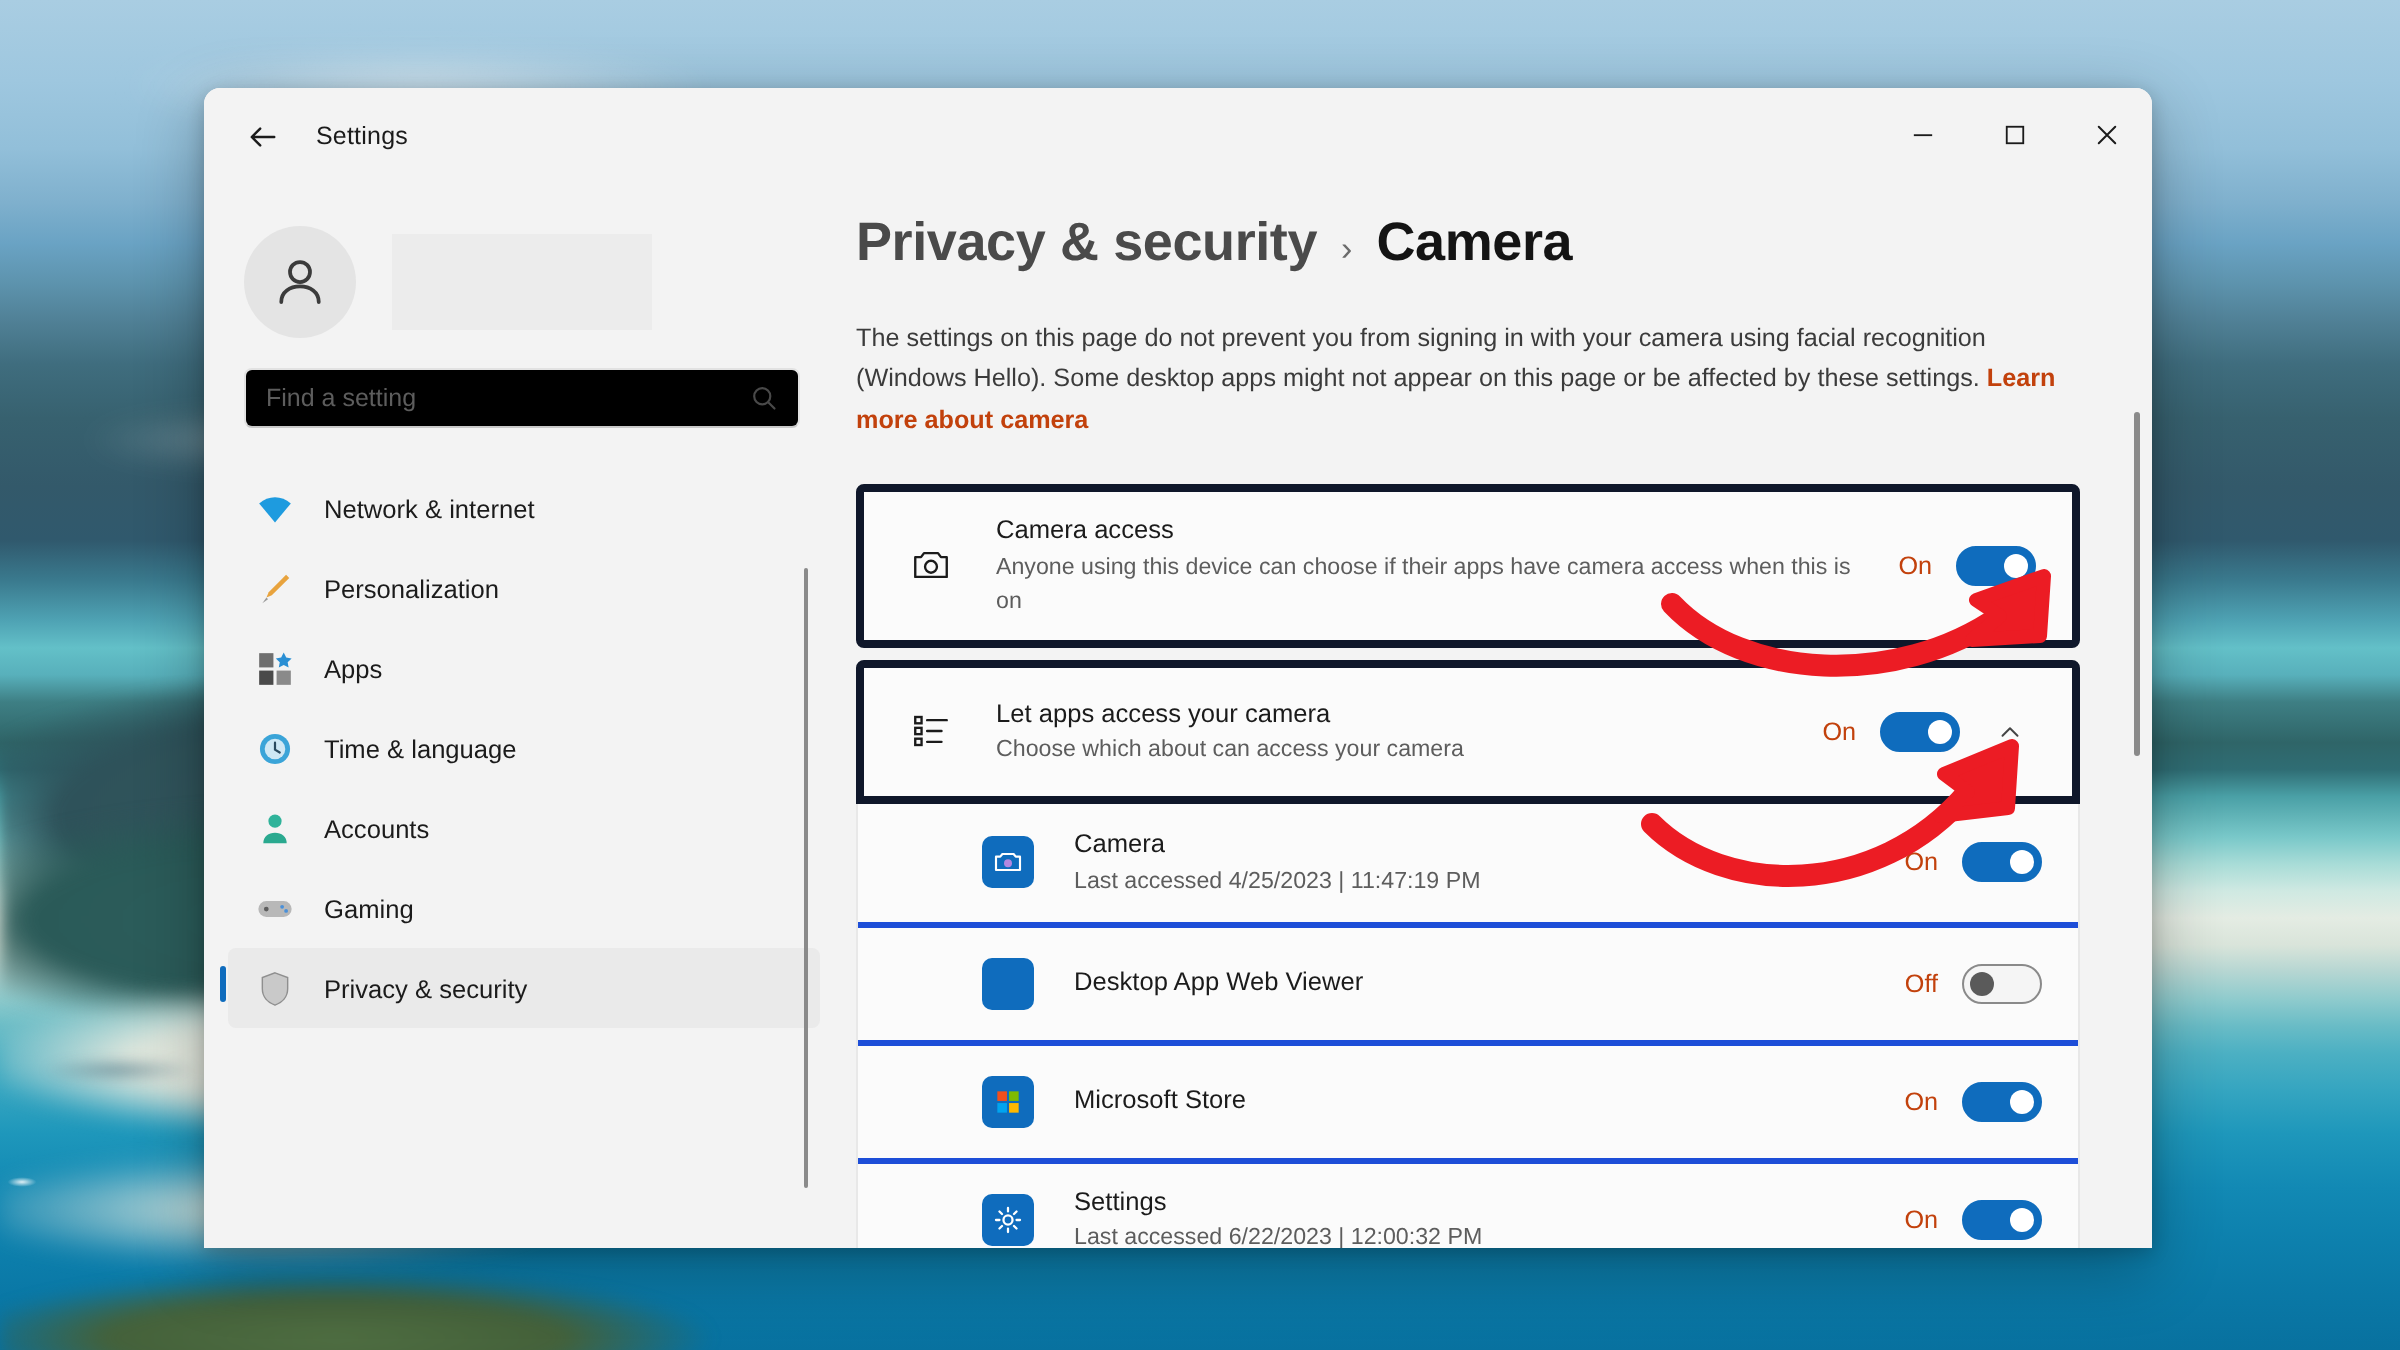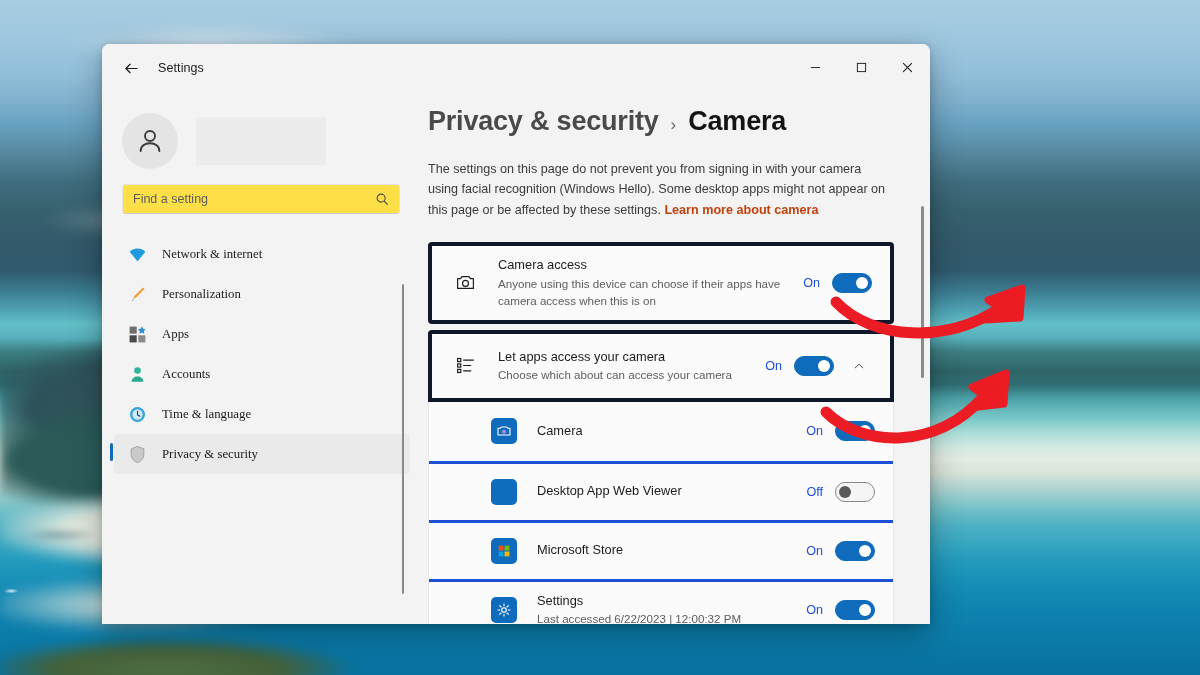--- a/index.html
+++ b/index.html
@@ -73,21 +73,21 @@
     background: radial-gradient(ellipse 50px 8px at 50% 50%, rgba(20,70,95,.45) 0%, rgba(20,70,95,0) 78%);
     filter: blur(3px);
   }
   .boat {
     top: 587px; left: 1160px; width: 22px; height: 8px;
     background: radial-gradient(ellipse 9px 3px at 50% 50%, rgba(255,255,255,.85) 0%, rgba(255,255,255,0) 80%);
   }
 
   
   #settings-window {
-    position: absolute; left: 102px; top: 44px; width: 828px; height: 580px;
+    position: absolute; left: 102px; top: 44px; width: 974px; height: 580px;
     background: #f3f3f3;
     border-radius: 8px 8px 0 0;
     box-shadow: 0 10px 34px rgba(0,0,0,.30), 0 2px 9px rgba(0,0,0,.18);
     overflow: hidden;
     display: flex; flex-direction: column;
   }
 
   
   .titlebar {
     height: 48px; flex: 0 0 48px; display: flex; align-items: center;
@@ -123,32 +123,32 @@
   .avatar {
     width: 56px; height: 56px; border-radius: 50%; background: #e4e4e4;
     display: flex; align-items: center; justify-content: center; color: #3b3b3b;
   }
   .avatar svg { width: 30px; height: 30px; }
   .profile-name-redact {
     width: 130px; height: 48px; background: #ececec; margin-left: 18px;
   }
   .search-wrap { padding: 8px 20px 10px 20px; }
   .search-box {
-    height: 30px; background: #fde047; border: 1px solid #e2e2e2;
+    height: 30px; background: #000000; border: 1px solid #e2e2e2;
     border-bottom-color: #c9c9c9; border-radius: 4px;
     display: flex; align-items: center; padding: 0 10px;
   }
   .search-box .ph {
     flex: 1; font-size: 12.5px; color: #5d5d5d;
   }
   .search-box .mag { width: 14px; height: 14px; color: #494949; display: flex; }
   .search-box .mag svg { width: 14px; height: 14px; }
 
   .nav {
-    flex: 1; overflow: hidden; position: relative; padding-left: 6px; font-family: Liberation Serif, serif;
+    flex: 1; overflow: hidden; position: relative; padding-left: 6px;
   }
   .nav-clip { position: absolute; left: 6px; right: 0; top: 0; bottom: 0; overflow: hidden; }
   .nav-inner { position: absolute; left: 0; right: 0; top: -30px; }
   .nav-item {
     height: 40px; display: flex; align-items: center; border-radius: 4px;
     margin: 0 10px 0 6px; padding-left: 12px; position: relative;
   }
   .nav-item.selected { background: #eaeaea; }
   .nav-item.selected::before {
     content: ""; position: absolute; left: -4px; top: 9px;
@@ -199,21 +199,21 @@
   .row-lead svg { width: 21px; height: 21px; }
   .app-tile {
     width: 26px; height: 26px; border-radius: 5px; background: #0f6cbd;
     display: flex; align-items: center; justify-content: center; color: #fff;
   }
   .app-tile svg { width: 16px; height: 16px; }
   .row-text { flex: 1; min-width: 0; padding: 10px 0; }
   .row-title { font-size: 12.8px; color: #1b1b1b; line-height: 1.45; }
   .row-sub { font-size: 11.6px; color: #5d5d5d; line-height: 1.5; max-width: 430px; }
   .row-right { display: flex; align-items: center; gap: 12px; flex: 0 0 auto; }
-  .state-label { font-size: 12.6px; color: #1d4ed8; min-width: 20px; text-align: right; }
+  .state-label { font-size: 12.6px; color: #c2410c; min-width: 20px; text-align: right; }
 
   .toggle {
     width: 40px; height: 20px; border-radius: 10px; position: relative; flex: 0 0 40px;
   }
   .toggle.on { background: #0f6cbd; border: 1px solid #0f6cbd; }
   .toggle.on .knob {
     position: absolute; right: 3px; top: 3px; width: 12px; height: 12px;
     border-radius: 50%; background: #fff;
   }
   .toggle.off { background: #f5f5f5; border: 1px solid #8a8a8a; }
@@ -345,38 +345,49 @@
                       <rect x="13" y="13" width="9" height="9" fill="#8a8a8a"></rect>
                       <path d="M17.5 1.5l1.6 3.3 3.4.5-2.5 2.4.6 3.4-3.1-1.6-3.1 1.6.6-3.4L12.5 5.3l3.4-.5z" fill="#2a8fd4"></path>
                     </svg>
                 </span>
                 <span class="nav-label">Apps</span>
               </div>
 
               <div class="nav-item">
                 <span class="nav-icon">
                   <svg viewBox="0 0 24 24">
-                      <circle cx="12" cy="7" r="4.2" fill="#2fb39a"></circle>
-                      <path d="M4.6 21c0-4.1 3.3-6.6 7.4-6.6S19.4 16.9 19.4 21z" fill="#2aa98f"></path>
-                    </svg>
-                </span>
-                <span class="nav-label">Accounts</span>
-              </div>
-
-              <div class="nav-item">
-                <span class="nav-icon">
-                  <svg viewBox="0 0 24 24">
                       <circle cx="12" cy="12" r="9.5" fill="#3aa4d8"></circle>
                       <circle cx="12" cy="12" r="6.5" fill="#cfe8f4"></circle>
                       <path d="M12 8v4.4l3 1.8" fill="none" stroke="#2b4a5e" stroke-width="1.4" stroke-linecap="round"></path>
                     </svg>
                 </span>
                 <span class="nav-label">Time &amp; language</span>
               </div>
 
+              <div class="nav-item">
+                <span class="nav-icon">
+                  <svg viewBox="0 0 24 24">
+                      <circle cx="12" cy="7" r="4.2" fill="#2fb39a"></circle>
+                      <path d="M4.6 21c0-4.1 3.3-6.6 7.4-6.6S19.4 16.9 19.4 21z" fill="#2aa98f"></path>
+                    </svg>
+                </span>
+                <span class="nav-label">Accounts</span>
+              </div>
+
+              <div class="nav-item">
+                <span class="nav-icon">
+                  <svg viewBox="0 0 24 24">
+                      <rect x="1.5" y="7" width="21" height="10" rx="5" fill="#b8b8b8"></rect>
+                      <circle cx="6.5" cy="12" r="1.5" fill="#5d5d5d"></circle>
+                      <circle cx="16.5" cy="10.6" r="1.2" fill="#4a90d9"></circle>
+                      <circle cx="19" cy="13.2" r="1.2" fill="#4a90d9"></circle>
+                    </svg>
+                </span>
+                <span class="nav-label">Gaming</span>
+              </div>
 
 
               <div class="nav-item selected">
                 <span class="nav-icon">
                   <svg viewBox="0 0 24 24">
                       <path d="M12 1.8l8 3v7.1c0 5-3.4 8.7-8 10.3-4.6-1.6-8-5.3-8-10.3V4.8z" fill="#c9c9c9" stroke="#8f8f8f" stroke-width=".9"></path>
                     </svg>
                 </span>
                 <span class="nav-label">Privacy &amp; security</span>
               </div>
@@ -456,20 +467,21 @@
               <div class="row-lead">
                 <div class="app-tile">
                   <svg viewBox="0 0 24 24" fill="none" stroke="#fff" stroke-width="1.6" stroke-linejoin="round">
                     <path d="M3 8h3.2L7.8 6h8.4L17.8 8H21v10H3z"></path>
                       <circle cx="12" cy="13" r="3" fill="#b388e0" stroke="none"></circle>
                   </svg>
                 </div>
               </div>
               <div class="row-text">
                 <div class="row-title">Camera</div>
+                <div class="row-sub">Last accessed 4/25/2023  |  11:47:19 PM</div>
               </div>
               <div class="row-right">
                 <span class="state-label">On</span>
                 <div class="toggle on">
                     <span class="knob"></span>
                   </div>
               </div>
             </div>
 
             <div class="app-row">

